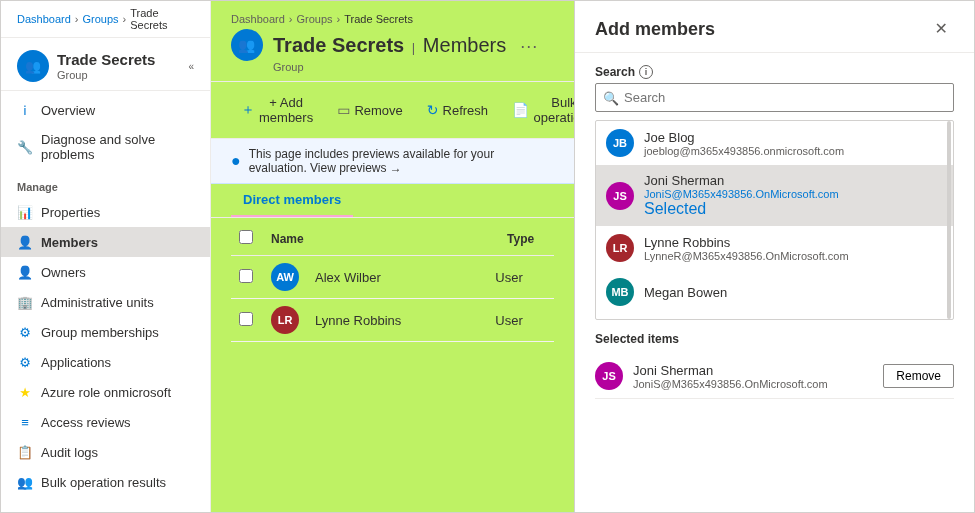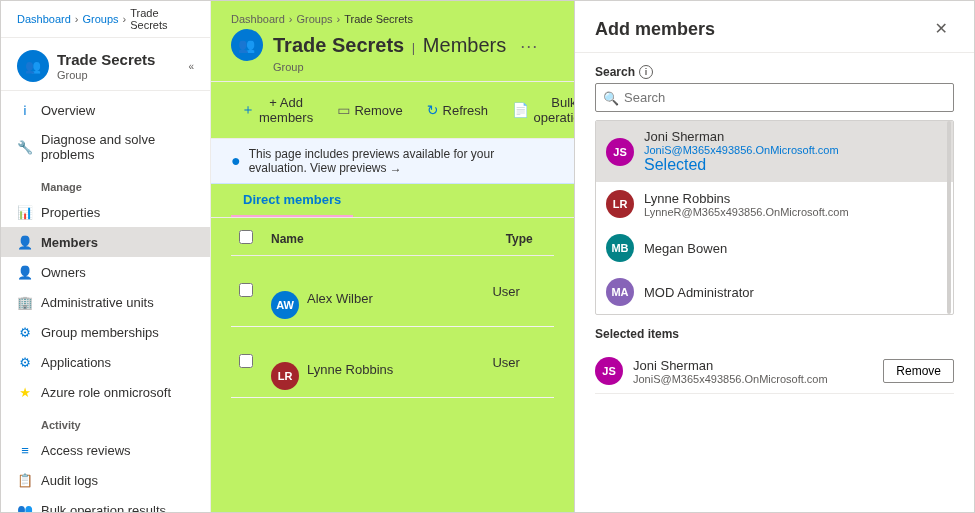--- a/index.html
+++ b/index.html
@@ -13,21 +13,21 @@
     .sidebar-title { font-size: 15px; font-weight: 600; line-height: 1.2; }
     .sidebar-subtitle { font-size: 11px; color: #605e5c; }
     .breadcrumb { padding: 6px 16px; font-size: 11px; color: #0078d4; display: flex; gap: 4px; align-items: center; border-bottom: 1px solid #edebe9; }
     .breadcrumb span { color: #605e5c; }
 
     .nav-item { display: flex; align-items: center; gap: 8px; padding: 7px 16px; cursor: pointer; font-size: 13px; color: #323130; }
     .nav-item.active { background: #e1dfdd; font-weight: 600; }
     .nav-icon { width: 16px; height: 16px; display: flex; align-items: center; justify-content: center; flex-shrink: 0; }
     .nav-collapse-btn { margin-left: auto; color: #605e5c; font-size: 10px; }
 
-    .section-title { padding: 12px 16px 4px 16px; font-size: 11px; font-weight: 600; color: #605e5c; text-transform: none; margin-left: 24px; }
+    .section-title { padding: 12px 16px 4px 16px; font-size: 11px; font-weight: 600; color: #605e5c; text-transform: none; }
 
     
     .main-content { flex: 1; overflow: hidden; display: flex; flex-direction: column; }
     .main-header { padding: 12px 20px 8px 20px; border-bottom: 1px solid #edebe9; }
     .main-breadcrumb { font-size: 11px; color: #0078d4; display: flex; gap: 4px; align-items: center; margin-bottom: 4px; }
     .main-breadcrumb span { color: #605e5c; }
     .main-title-row { display: flex; align-items: center; gap: 10px; }
     .main-title-icon { width: 32px; height: 32px; background: #0078d4; border-radius: 50%; display: flex; align-items: center; justify-content: center; color: white; font-size: 14px; }
     .main-title { font-size: 20px; font-weight: 600; }
     .main-title-pipe { color: #605e5c; font-weight: 300; margin: 0 4px; }
@@ -43,21 +43,21 @@
     .tab-bar { display: flex; padding: 0 20px; border-bottom: 1px solid #edebe9; }
     .tab { padding: 8px 12px; font-size: 13px; cursor: pointer; color: #605e5c; border-bottom: 2px solid transparent; }
     .tab.active { color: #0078d4; border-bottom: 2px solid #f9a8d4; font-weight: 700; }
 
     .table-area { flex: 1; overflow-y: auto; padding: 0 20px; }
     .data-table { width: 100%; border-collapse: collapse; margin-top: 4px; }
     .data-table th { text-align: left; padding: 8px 8px; font-size: 12px; font-weight: 600; color: #323130; border-bottom: 1px solid #edebe9; }
     .data-table td { padding: 7px 8px; font-size: 13px; border-bottom: 1px solid #f3f2f1; vertical-align: middle; }
     .checkbox-col { width: 32px; }
     .row-checkbox { width: 14px; height: 14px; cursor: pointer; }
-    .user-cell { display: flex; gap: 8px; margin-top: 28px; }
+    .user-cell { display: flex; align-items: center; gap: 16px; }
     .avatar { width: 28px; height: 28px; border-radius: 50%; display: flex; align-items: center; justify-content: center; font-size: 11px; font-weight: 600; color: white; flex-shrink: 0; }
 
     
     .right-panel { width: 400px; min-width: 400px; border-left: 1px solid #d2d0ce; background: #fff; display: flex; flex-direction: column; }
     .panel-header { display: flex; align-items: flex-end; justify-content: space-between; padding: 16px 20px 12px 20px; border-bottom: 1px solid #edebe9; }
     .panel-title { font-size: 18px; font-weight: 600; }
     .panel-close { background: none; border: none; cursor: pointer; font-size: 16px; color: #605e5c; padding: 2px 6px; border-radius: 2px; }
 
     .panel-body { flex: 1; overflow-y: auto; padding: 12px 20px; }
     .search-label { font-size: 12px; font-weight: 600; margin-bottom: 4px; display: flex; align-items: center; gap: 4px; }
@@ -141,21 +141,20 @@
       <div class="nav-item">
         <span class="nav-icon" style="color:#0078d4;">⚙</span>
         <span>Applications</span>
       </div>
       <div class="nav-item">
         <span class="nav-icon" style="color:#ffd700;">★</span>
         <span>Azure role onmicrosoft</span>
       </div>
     </div>
 
-    <div class="section-title">Activity</div>
     <div>
       <div class="nav-item">
         <span class="nav-icon" style="color:#0078d4;">≡</span>
         <span>Access reviews</span>
       </div>
       <div class="nav-item">
         <span class="nav-icon" style="color:#0078d4;">📋</span>
         <span>Audit logs</span>
       </div>
       <div class="nav-item">
@@ -263,20 +262,27 @@
         <span>Search</span>
         <span class="info-icon">i</span>
       </div>
       <div class="search-box">
         <span class="search-icon-inner">🔍</span>
         <input type="text" placeholder="Search" style="">
       </div>
 
       <div class="dropdown-list">
 
+        <div class="dropdown-item">
+          <div class="avatar" style="background:#0078d4;">JB</div>
+          <div class="dropdown-item-info">
+            <div class="dropdown-item-name">Joe Blog</div>
+            <div class="dropdown-item-email">joeblog@m365x493856.onmicrosoft.com</div>
+          </div>
+        </div>
 
         <div class="dropdown-item selected">
           <div class="avatar" style="background:#b4009e;">JS</div>
           <div class="dropdown-item-info">
             <div class="dropdown-item-name">Joni Sherman</div>
             <div class="dropdown-item-email">JoniS@M365x493856.OnMicrosoft.com</div>
             <div class="selected-tag">Selected</div>
           </div>
         </div>
 

